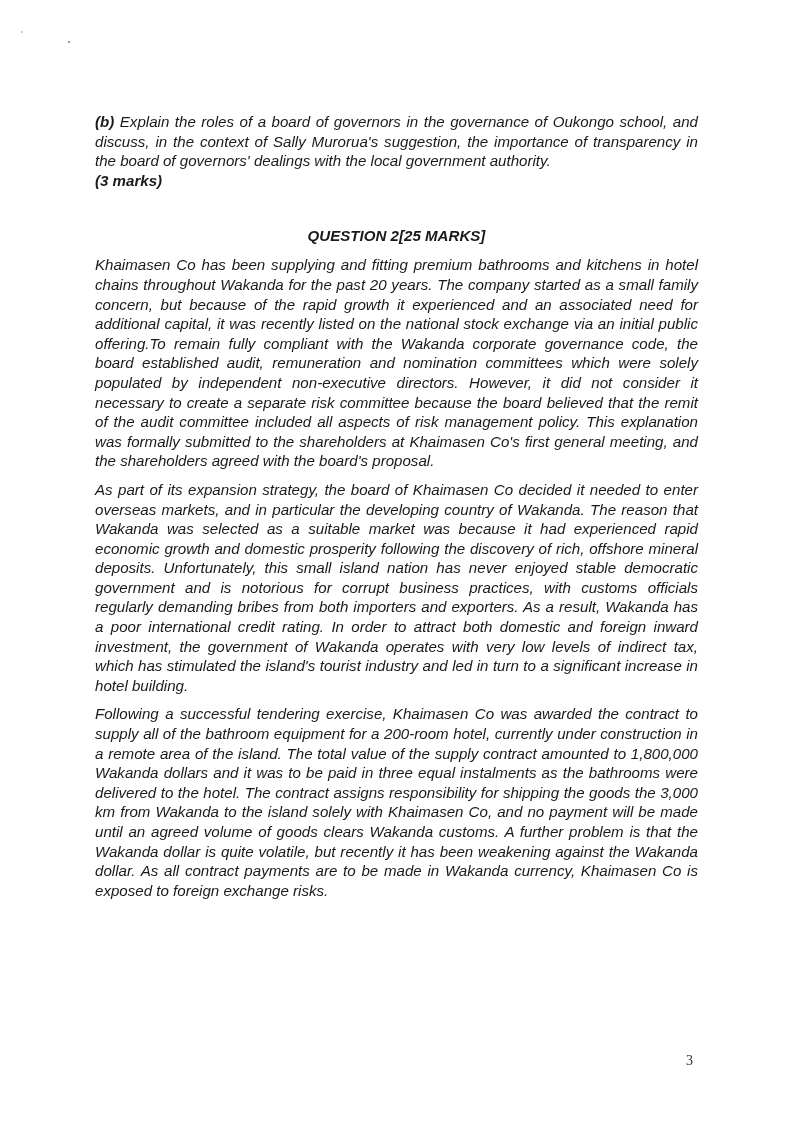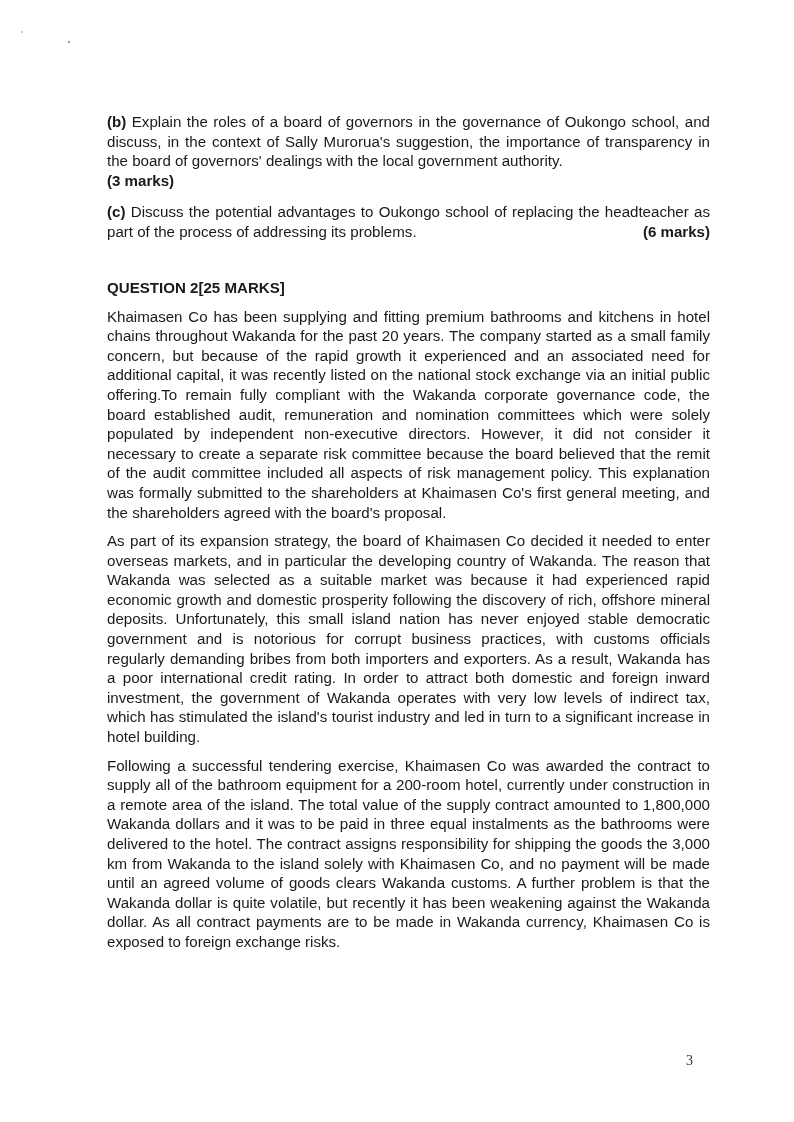--- a/index.html
+++ b/index.html
@@ -10,43 +10,44 @@
     body {
       width: 794px;
       height: 1122px;
       position: relative;
       overflow: hidden;
       font-family: "Liberation Sans", sans-serif;
       color: #1a1a1a;
     }
     .page {
       position: absolute;
-      left: 107px;
+      left: 95px;
       top: 112px;
       width: 603px;
+      font-style: italic;
     }
     .para {
       font-size: 15.1px;
       line-height: 19.6px;
       text-align: justify;
       margin: 0 0 9px 0;
     }
     .bold {
       font-weight: bold;
     }
     .marks-inline {
       font-weight: bold;
       float: right;
     }
     .q-part {
       margin-bottom: 10px;
     }
     .question-header {
       display: flex;
-      justify-content: flex-start;
+      justify-content: center;
       font-size: 15.1px;
       font-weight: bold;
       margin-top: 36px;
       margin-bottom: 10px;
       line-height: 19px;
     }
     .page-number {
       position: absolute;
       left: 686px;
       top: 1053px;
@@ -64,21 +65,20 @@
 </head>
 <body>
 
 <span class="speck" style="left:21px;top:31px;background:#ccc;"></span>
 <span class="speck" style="left:68px;top:41px;"></span>
 
 <div class="page">
 
   <p class="para q-part"><span class="bold">(b)</span><span> Explain the roles of a board of governors in the governance of Oukongo school, and discuss, in the context of Sally Murorua's suggestion, the importance of transparency in the board of governors' dealings with the local government authority.</span><br><span class="bold">(3 marks)</span></p>
 
-  <p class="para q-part" style="margin-top:12px;"><span class="bold">(c)</span><span> Discuss the potential advantages to Oukongo school of replacing the headteacher as part of the process of addressing its problems.</span><span class="marks-inline">(6 marks)</span></p>
 
   <div class="question-header">
     <span>QUESTION 2</span>
     <span>[25 MARKS]</span>
   </div>
 
   <p class="para">Khaimasen Co has been supplying and fitting premium bathrooms and kitchens in hotel chains throughout Wakanda for the past 20 years. The company started as a small family concern, but because of the rapid growth it experienced and an associated need for additional capital, it was recently listed on the national stock exchange via an initial public offering.To remain fully compliant with the Wakanda corporate governance code, the board established audit, remuneration and nomination committees which were solely populated by independent non-executive directors. However, it did not consider it necessary to create a separate risk committee because the board believed that the remit of the audit committee included all aspects of risk management policy. This explanation was formally submitted to the shareholders at Khaimasen Co's first general meeting, and the shareholders agreed with the board's proposal.</p>
   <p class="para">As part of its expansion strategy, the board of Khaimasen Co decided it needed to enter overseas markets, and in particular the developing country of Wakanda. The reason that Wakanda was selected as a suitable market was because it had experienced rapid economic growth and domestic prosperity following the discovery of rich, offshore mineral deposits. Unfortunately, this small island nation has never enjoyed stable democratic government and is notorious for corrupt business practices, with customs officials regularly demanding bribes from both importers and exporters. As a result, Wakanda has a poor international credit rating. In order to attract both domestic and foreign inward investment, the government of Wakanda operates with very low levels of indirect tax, which has stimulated the island's tourist industry and led in turn to a significant increase in hotel building.</p>
   <p class="para">Following a successful tendering exercise, Khaimasen Co was awarded the contract to supply all of the bathroom equipment for a 200-room hotel, currently under construction in a remote area of the island. The total value of the supply contract amounted to 1,800,000 Wakanda dollars and it was to be paid in three equal instalments as the bathrooms were delivered to the hotel. The contract assigns responsibility for shipping the goods the 3,000 km from Wakanda to the island solely with Khaimasen Co, and no payment will be made until an agreed volume of goods clears Wakanda customs. A further problem is that the Wakanda dollar is quite volatile, but recently it has been weakening against the Wakanda dollar. As all contract payments are to be made in Wakanda currency, Khaimasen Co is exposed to foreign exchange risks.</p>
 

